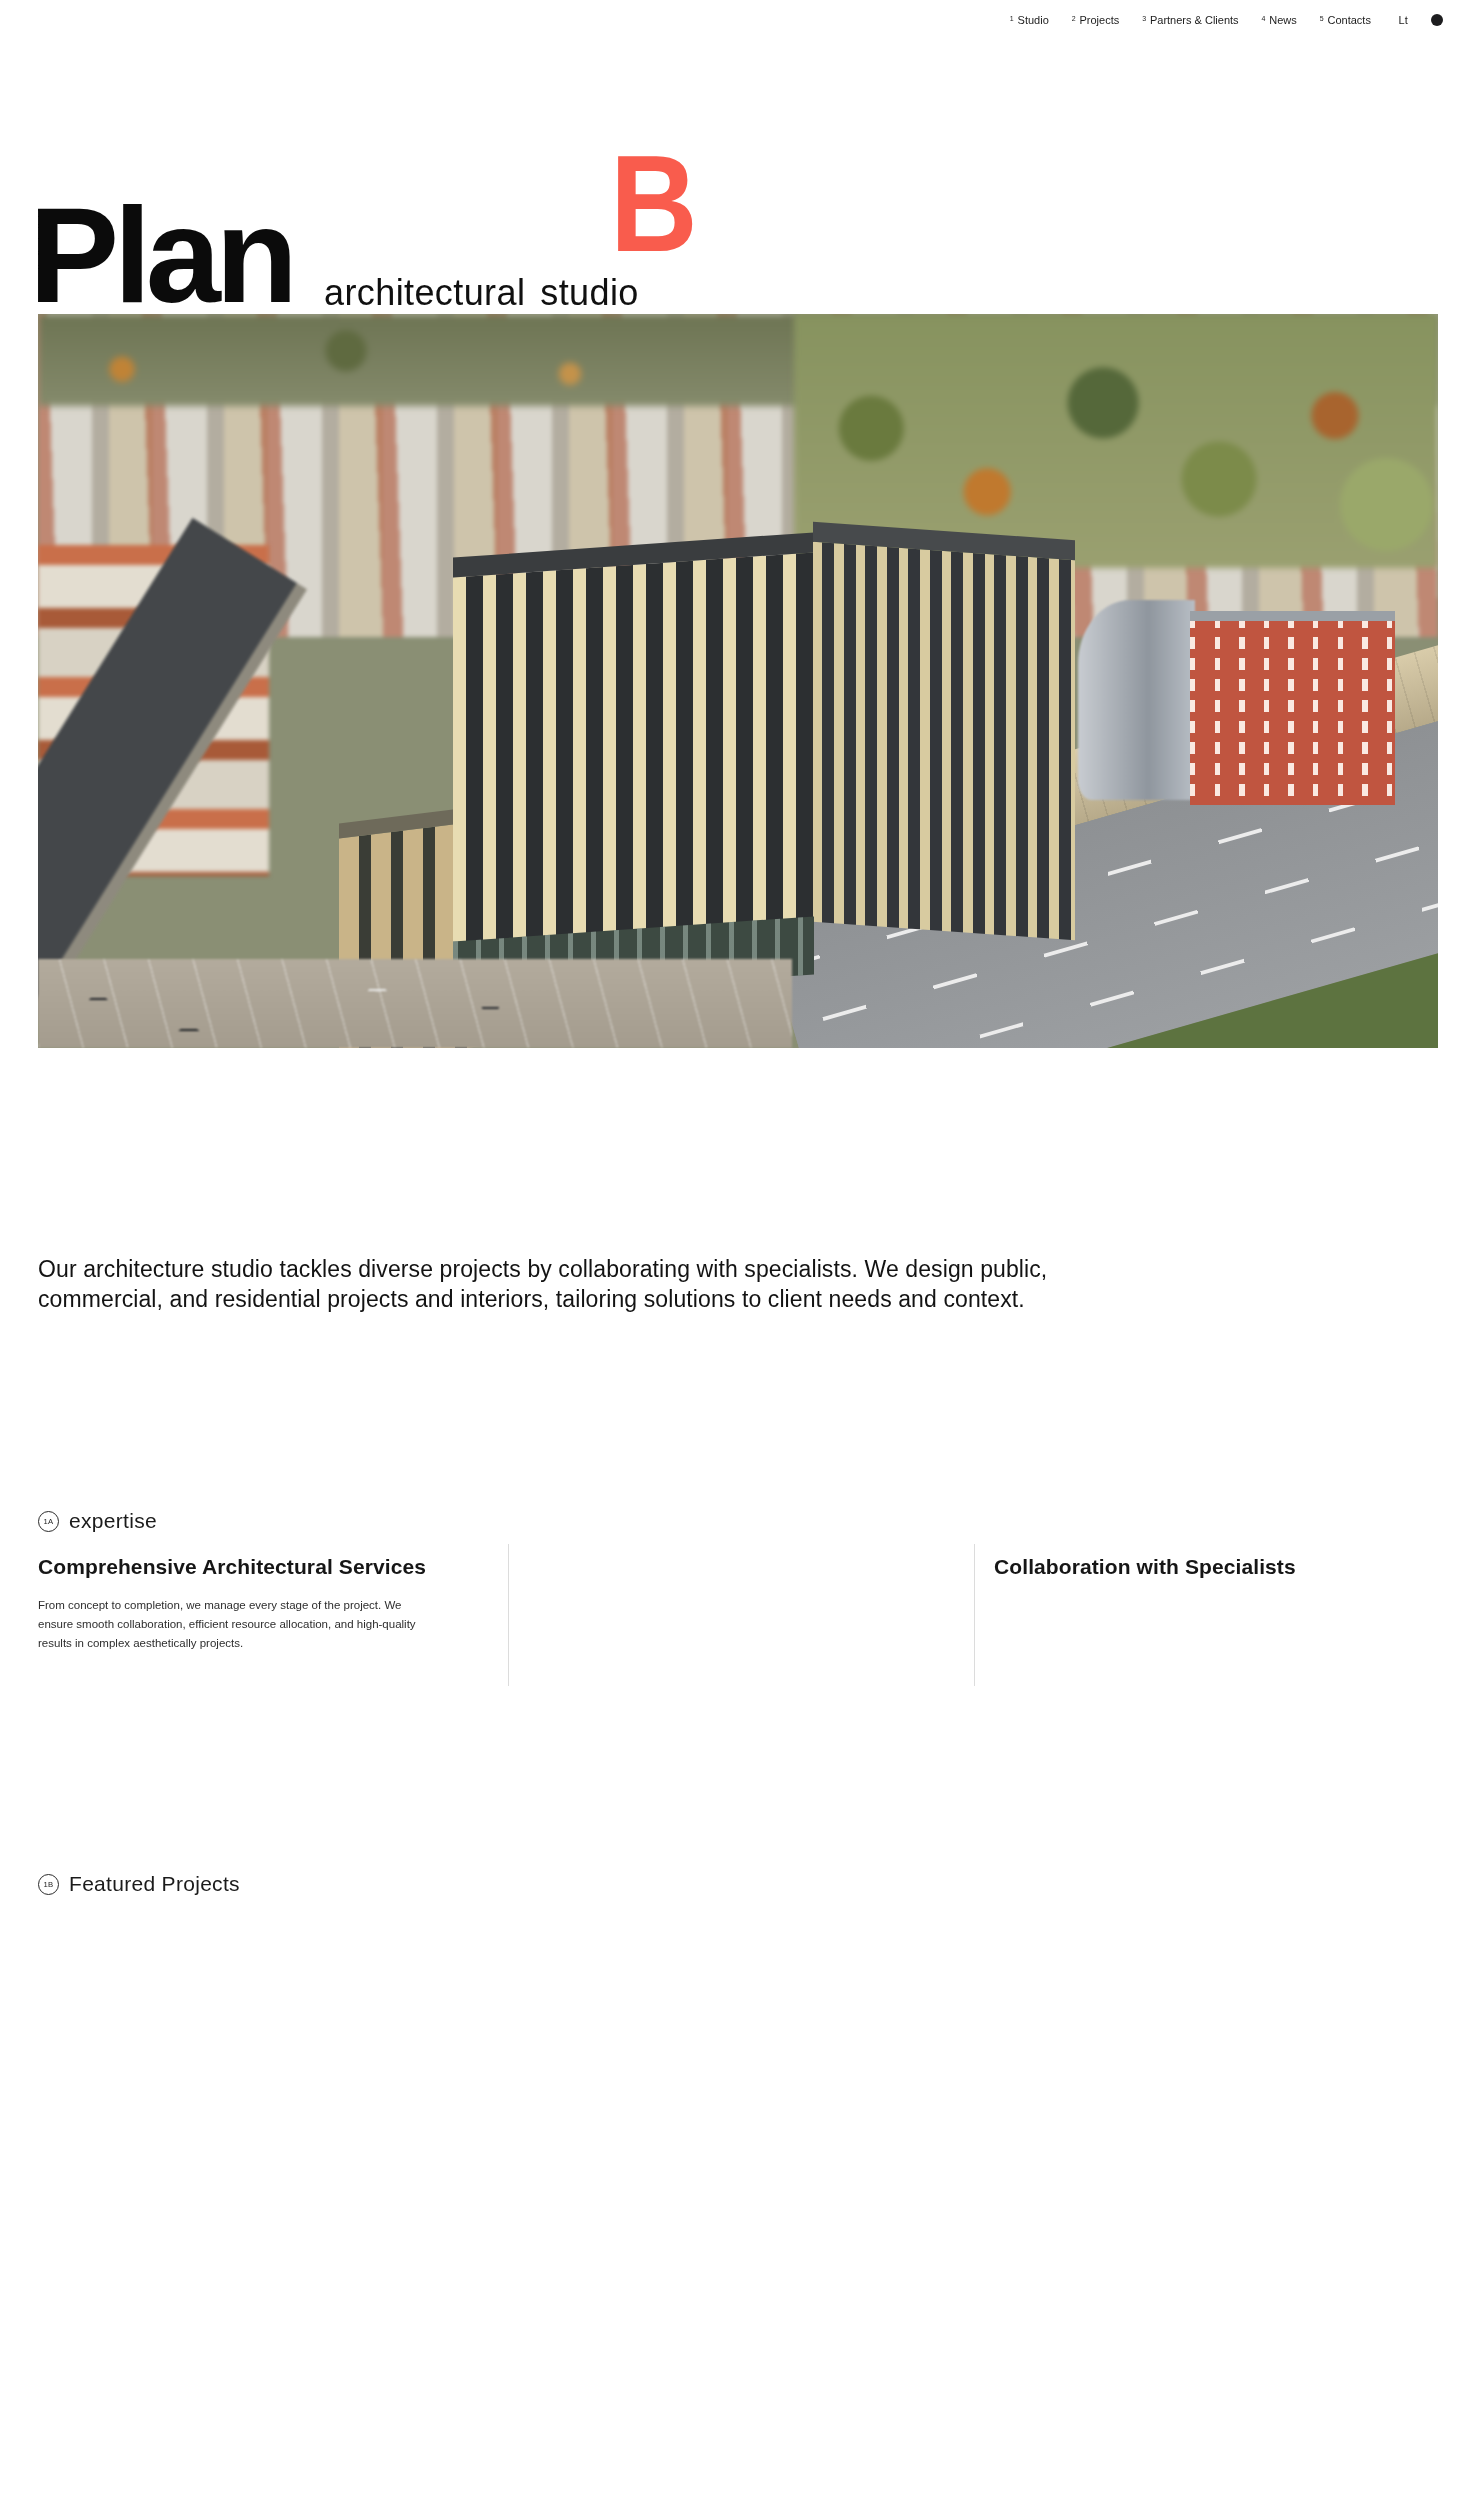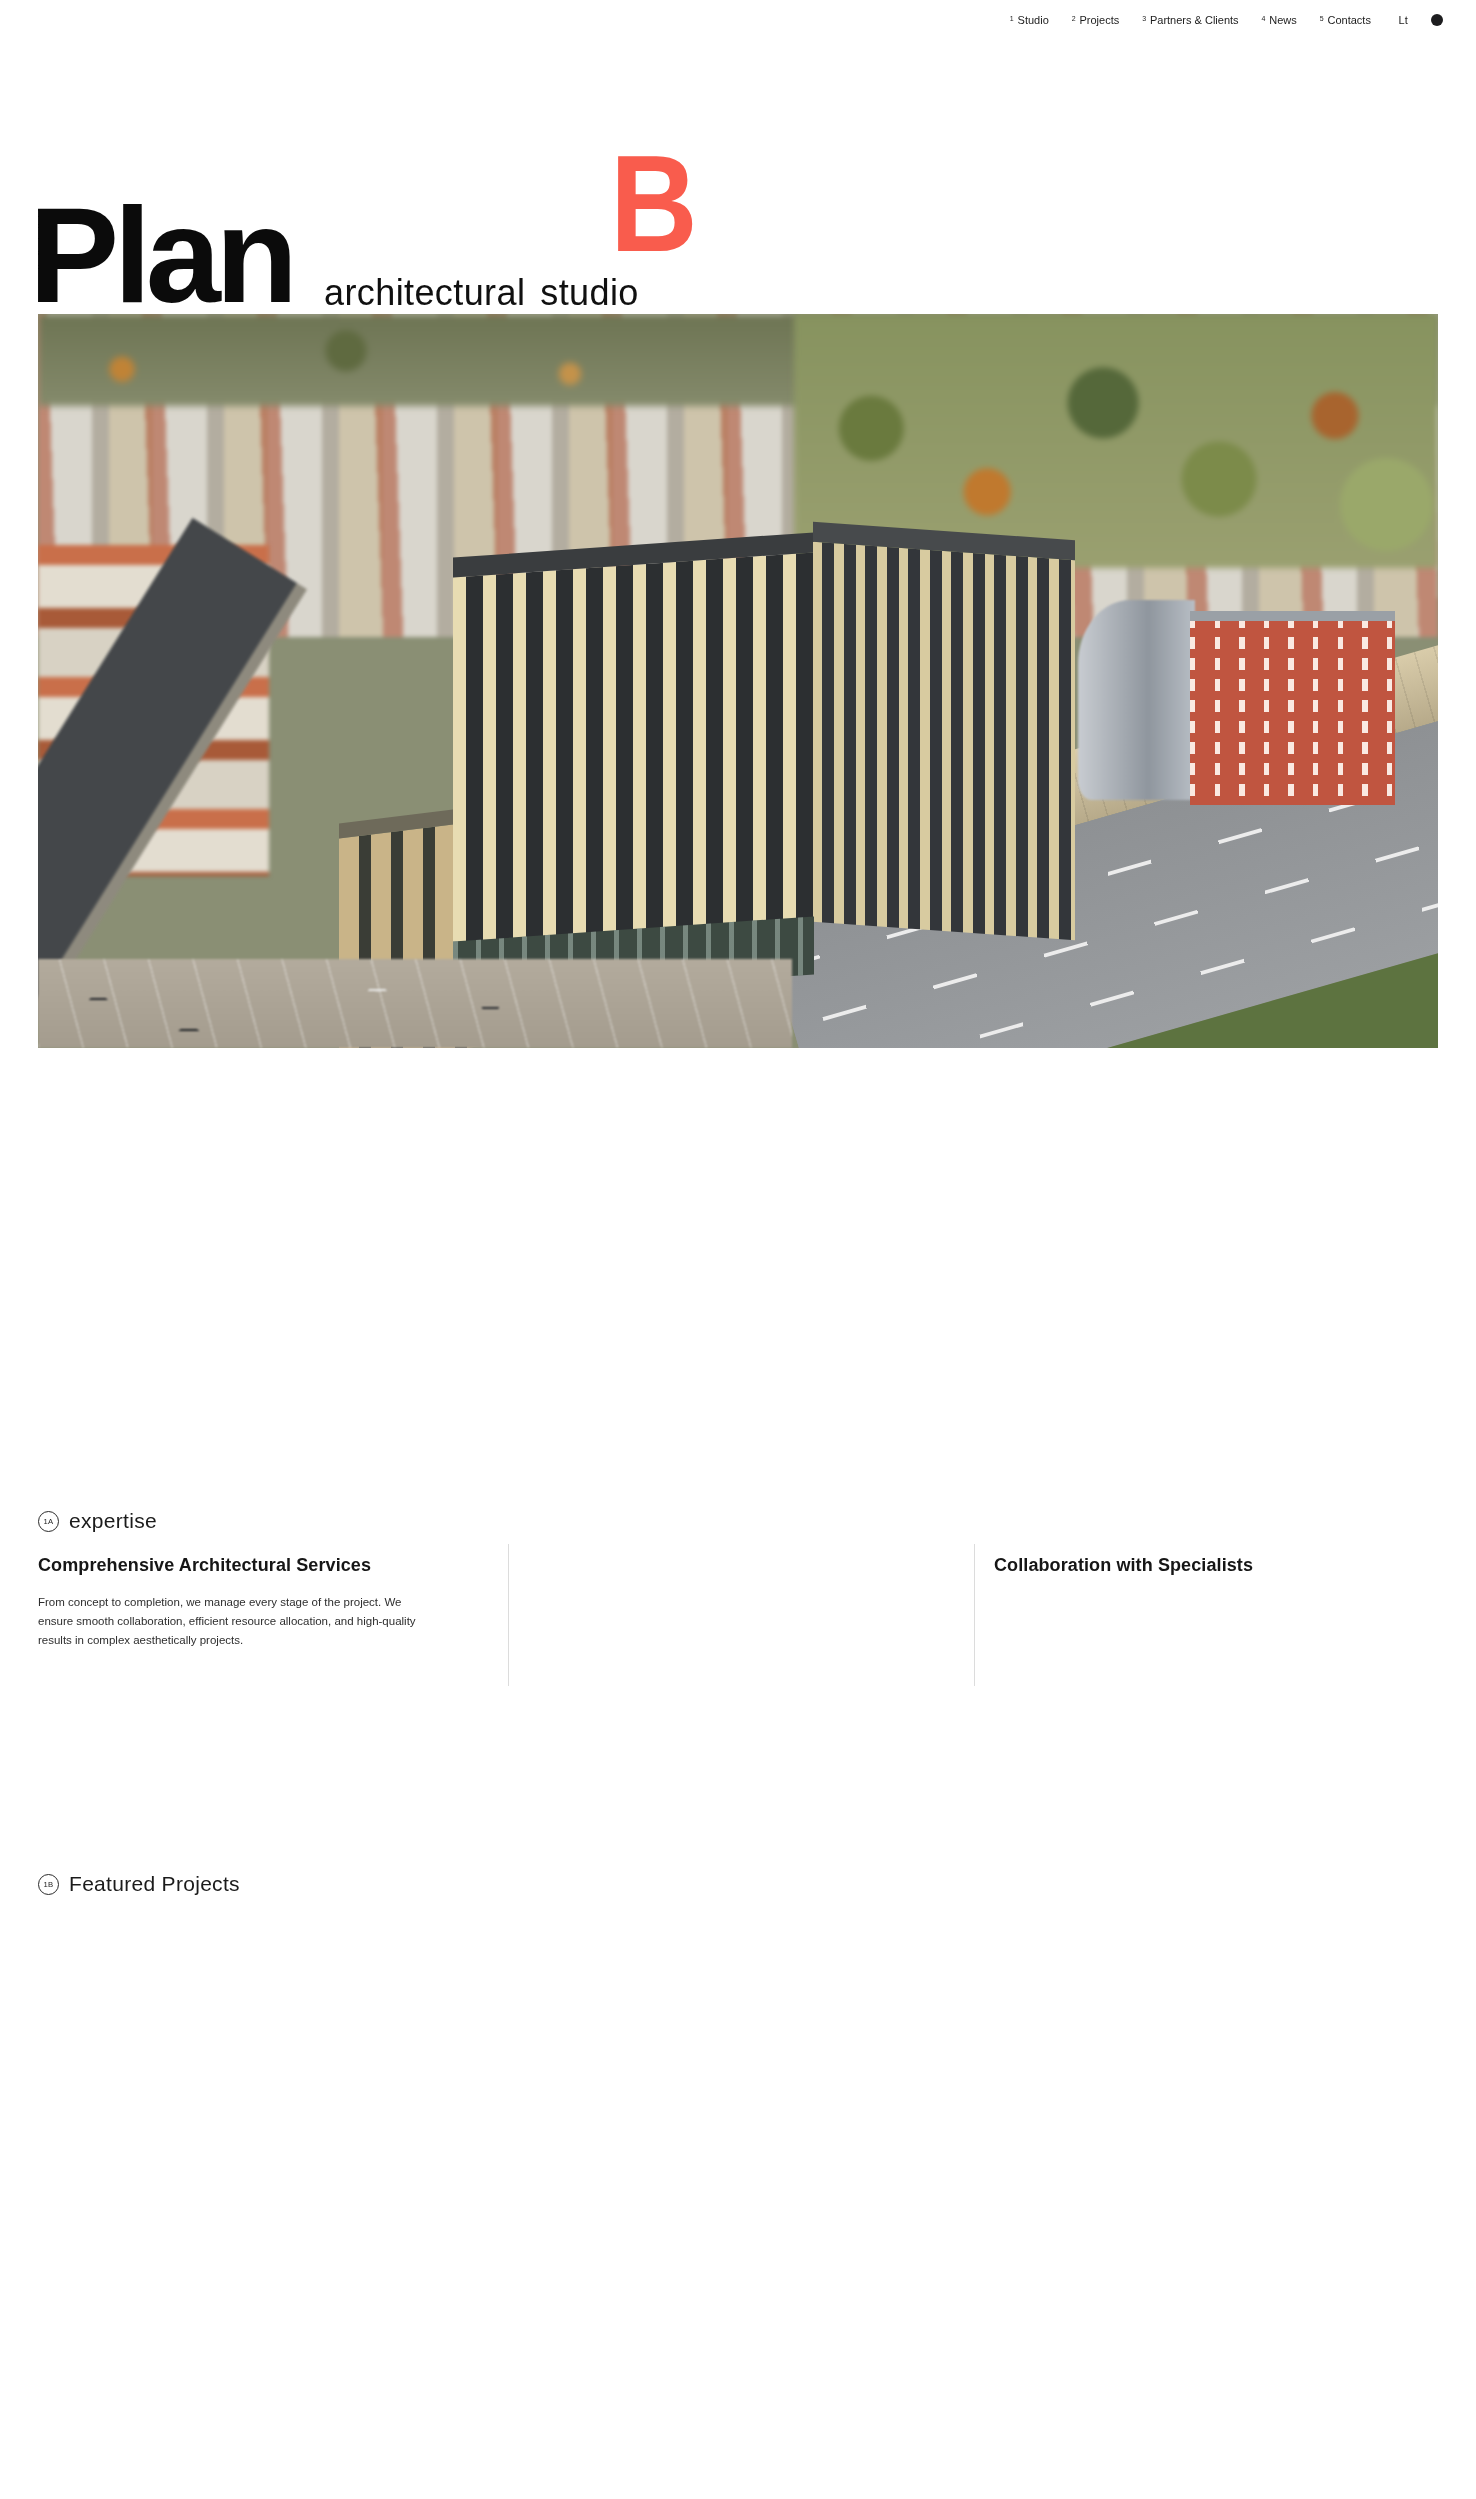--- a/index.html
+++ b/index.html
@@ -110,21 +110,21 @@
   
   .section-label{position:absolute;left:38px;display:flex;align-items:center;gap:10px;
                  font-size:21px;color:#1b1b1b;letter-spacing:0.3px;}
   .badge{width:21px;height:21px;border:1.2px solid #2a2a2a;border-radius:50%;flex:0 0 auto;
          display:flex;align-items:center;justify-content:center;font-size:7.7px;letter-spacing:0.4px;color:#222;}
   .label-expertise{top:1509px;}
   .label-featured{top:1872px;}
 
   
   .col{position:absolute;top:1555px;}
-  .col h3{margin:0 0 17px 0;font-size:18px;font-weight:700;letter-spacing:0.1px;color:#161616;}
+  .col h3{margin:0 0 17px 0;font-size:21px;font-weight:700;letter-spacing:0.1px;color:#161616;}
   .col p{margin:0;font-size:11.5px;line-height:19px;color:#2e2e2e;}
   .col-1{left:38px;width:388px;}
   .col-2{left:528px;width:396px;}
   .col-3{left:994px;width:431px;}
   .vdiv{position:absolute;top:1544px;width:0.8px;height:142px;background:#dcdcdc;}
   .vdiv-1{left:508px;} .vdiv-2{left:974px;}
 
   
   .card{position:absolute;top:1935px;width:345px;height:489px;overflow:hidden;background:#cfd4d8;}
   .card div{position:absolute;}
@@ -303,20 +303,21 @@
     <div class="hz-silver"></div>
     <div class="hz-red"></div>
     <div class="hz-bc12"></div>
     <div class="hz-face-l"></div>
     <div class="hz-face-r"></div>
     <div class="hz-glass"></div>
     <div class="hz-parking"></div>
   </div>
 
   
+  <p class="intro">Our architecture studio tackles diverse projects by collaborating with specialists. We design public, commercial, and residential projects and interiors, tailoring solutions to client needs and context.</p>
 
   
   <div class="section-label label-expertise">
     <span class="badge">1A</span>
     <span>expertise</span>
   </div>
 
   <div class="col col-1">
     <h3>Comprehensive Architectural Services</h3>
     <p>From concept to completion, we manage every stage of the project. We ensure smooth collaboration, efficient resource allocation, and high-quality results in complex aesthetically projects.</p>

